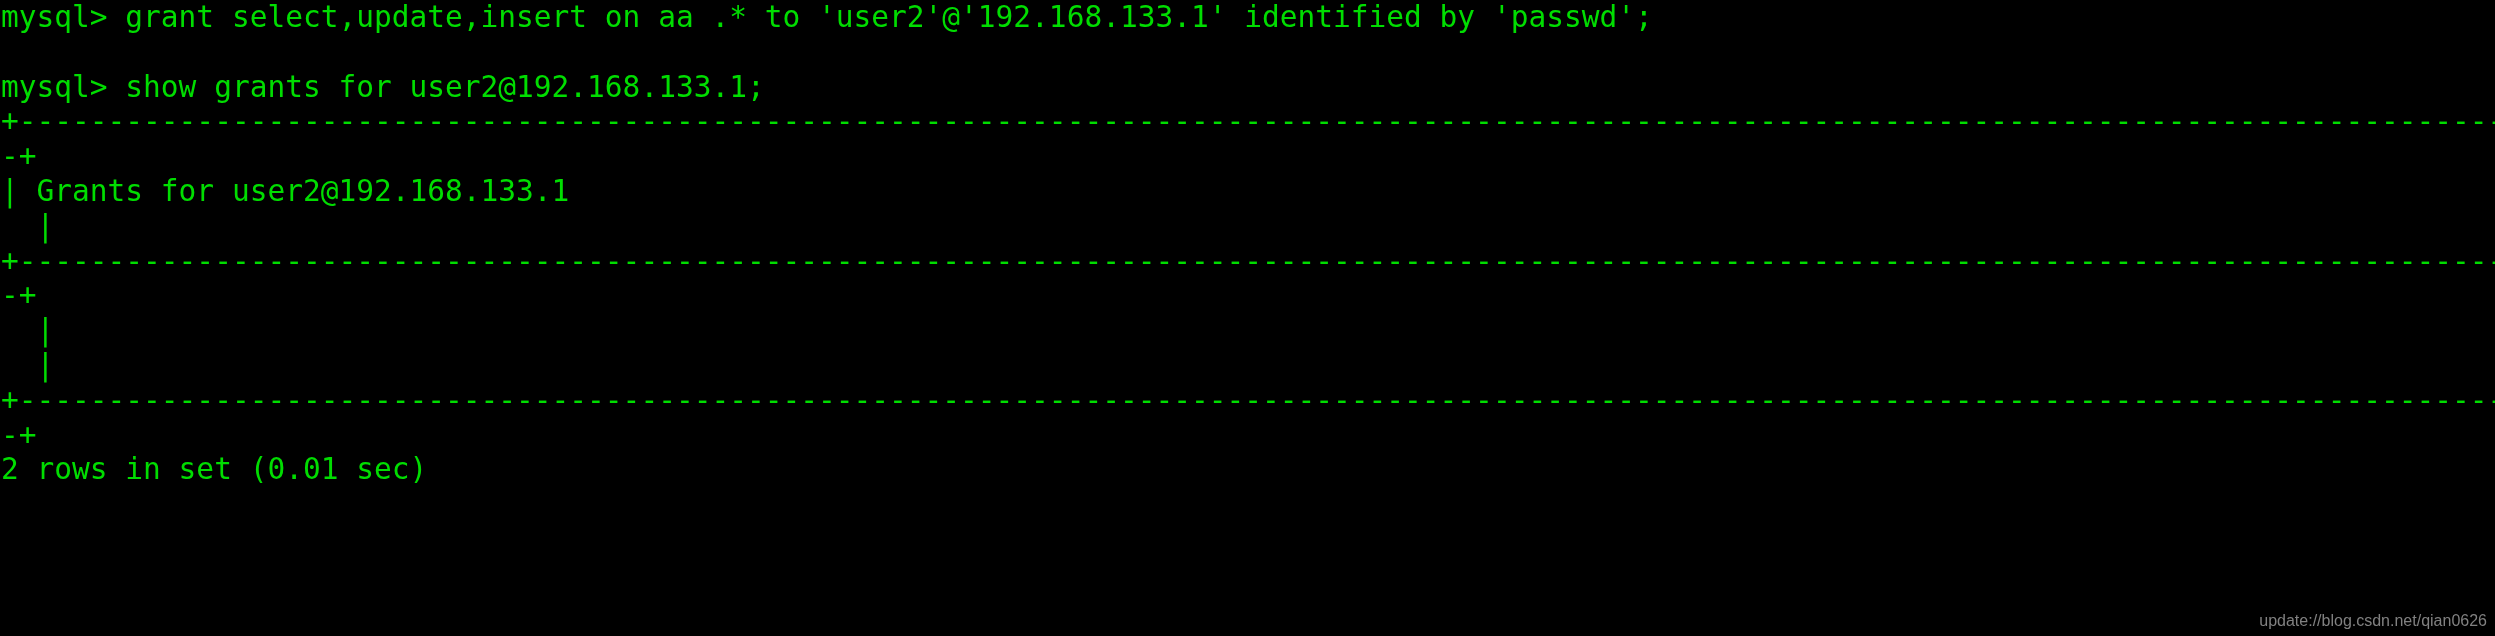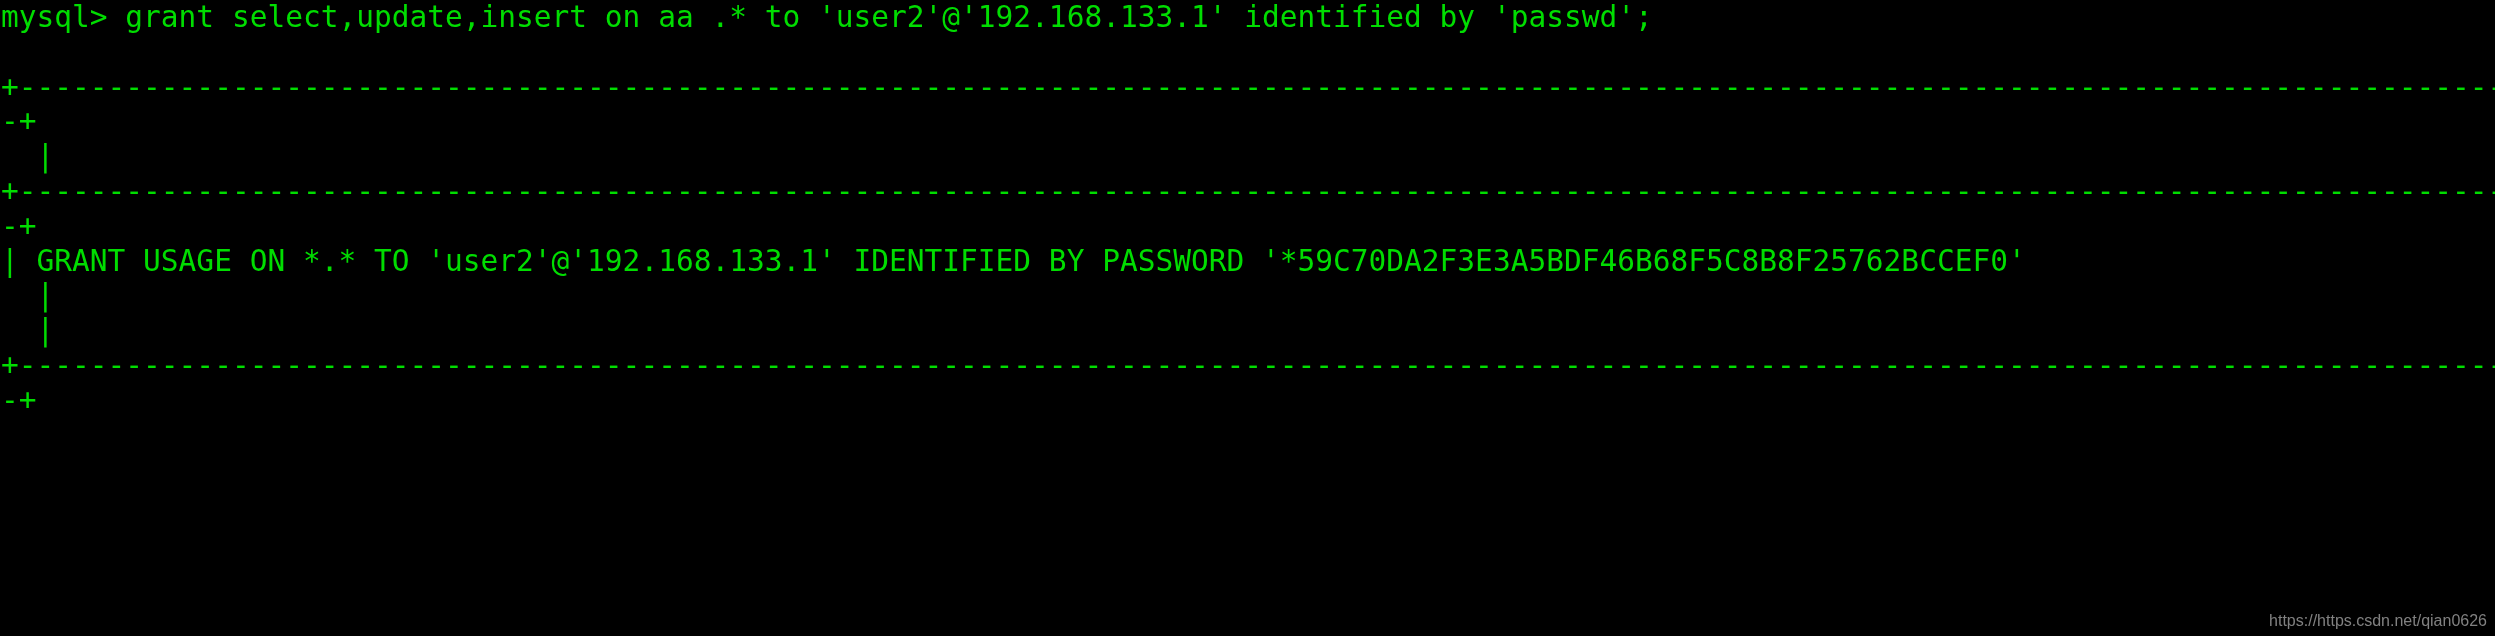--- a/index.html
+++ b/index.html
@@ -56,39 +56,41 @@
 </head>
 <body>
 
 <div id="terminal">
 
   <div class="term-line">mysql&gt; grant select,update,insert on aa .* to 'user2'@'192.168.133.1' identified by 'passwd';</div>
 
 
   <div class="term-line blank"></div>
 
+  <div class="term-line">mysql&gt; show grants for user2@192.168.133.1;</div>
 
   <div class="term-line clip">+---------------------------------------------------------------------------------------------------------------------------------------------------------------------------------------------------------------------------------------------------------------------------------------------</div>
 
   <div class="term-line">-+</div>
 
+  <div class="term-line">| Grants for user2@192.168.133.1</div>
 
   <div class="term-line">  |</div>
 
   <div class="term-line clip">+---------------------------------------------------------------------------------------------------------------------------------------------------------------------------------------------------------------------------------------------------------------------------------------------</div>
 
   <div class="term-line">-+</div>
 
-  <div class="term-line clip">| GRANT USAGE ON *.* TO 'user2'@'192.168.133.1' IDENTIFIED BY PASSWORD '*59C70DA2F3E3A5BDF46B68F5C8B8F25762BCCEF0'</div>
 
   <div class="term-line">  |</div>
 
 
   <div class="term-line">  |</div>
 
   <div class="term-line clip">+---------------------------------------------------------------------------------------------------------------------------------------------------------------------------------------------------------------------------------------------------------------------------------------------</div>
 
   <div class="term-line">-+</div>
 
+  <div class="term-line">2 rows in set (0.01 sec)</div>
 
-  <div id="watermark">https://https.csdn.net/qian0626</div>
+  <div id="watermark">update://blog.csdn.net/qian0626</div>
 
 </div>
 
 </body></html>

